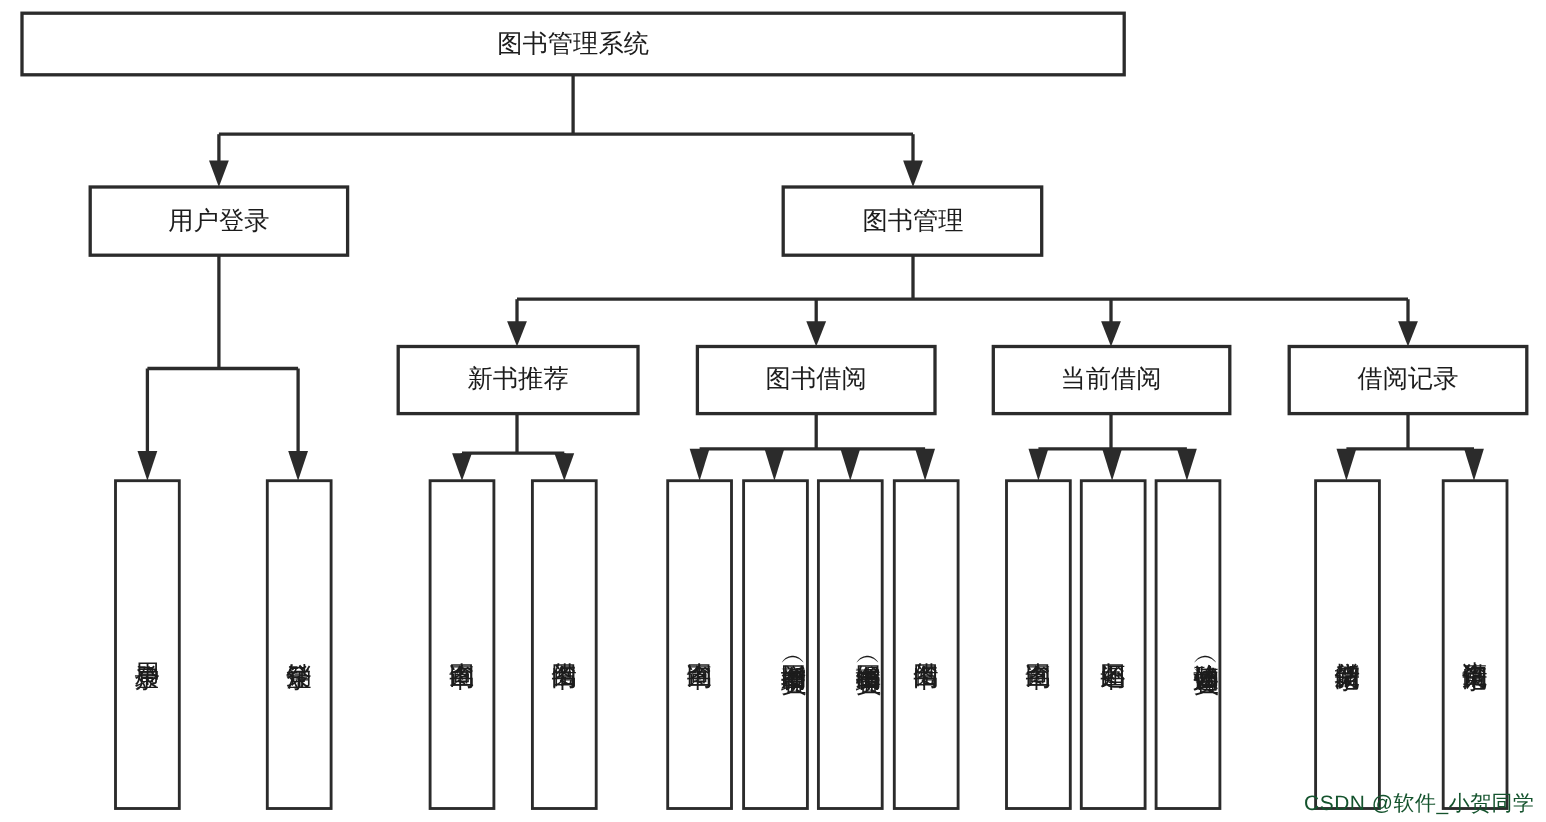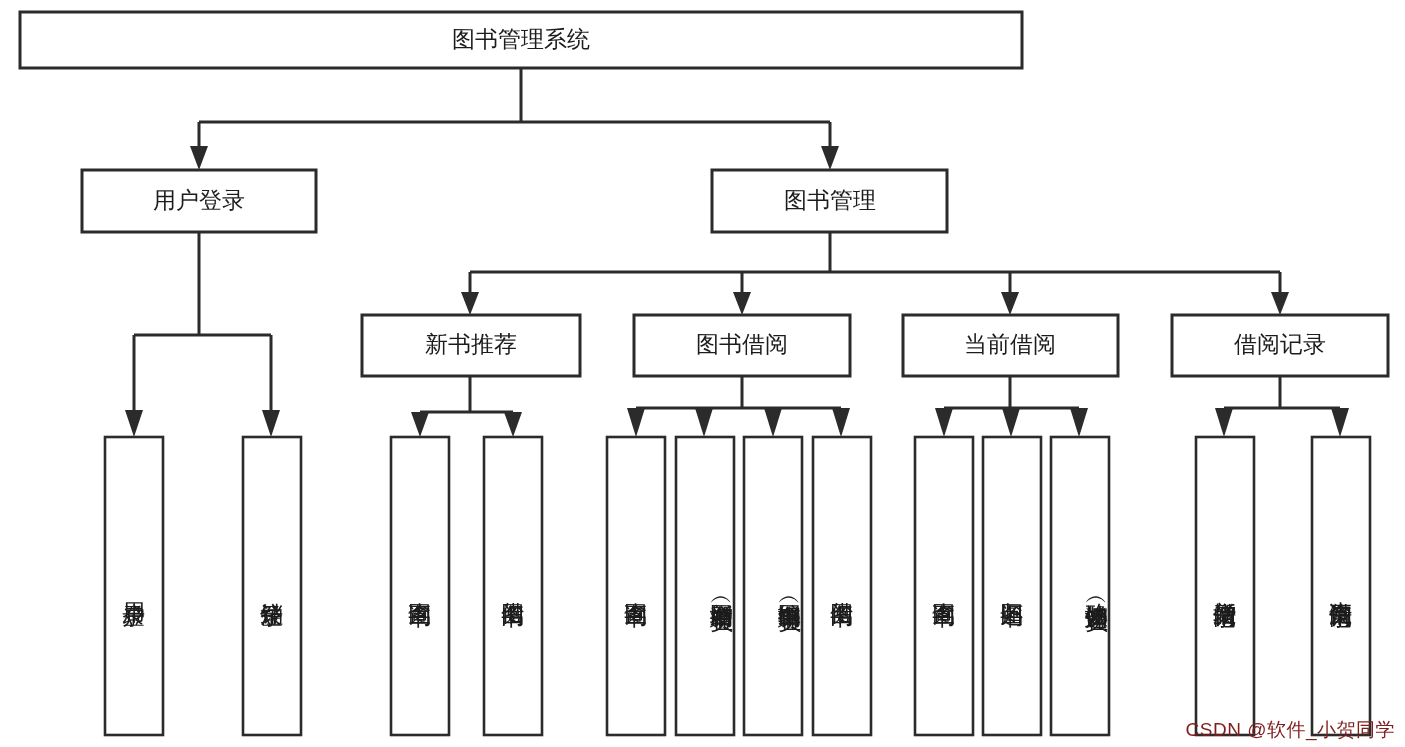--- a/index.html
+++ b/index.html
@@ -73,21 +73,21 @@
     justify-content: center;
     pointer-events: none;
     user-select: none;
   }
   .watermark {
     position: absolute;
     right: 10px;
     bottom: 4px;
     font-family: "Liberation Sans", "DejaVu Sans", sans-serif;
     font-size: 19px;
-    color: #7f1d1d;
+    color: #14532d;
     letter-spacing: 0.5px;
     white-space: nowrap;
     user-select: none;
   }
 </style>
 </head>
 <body>
 
 <div id="diagram-root">
 

